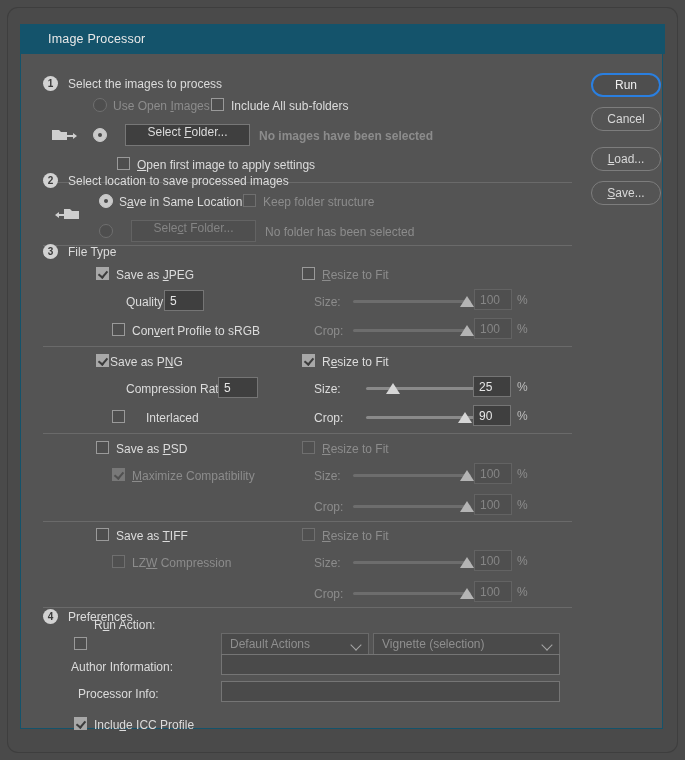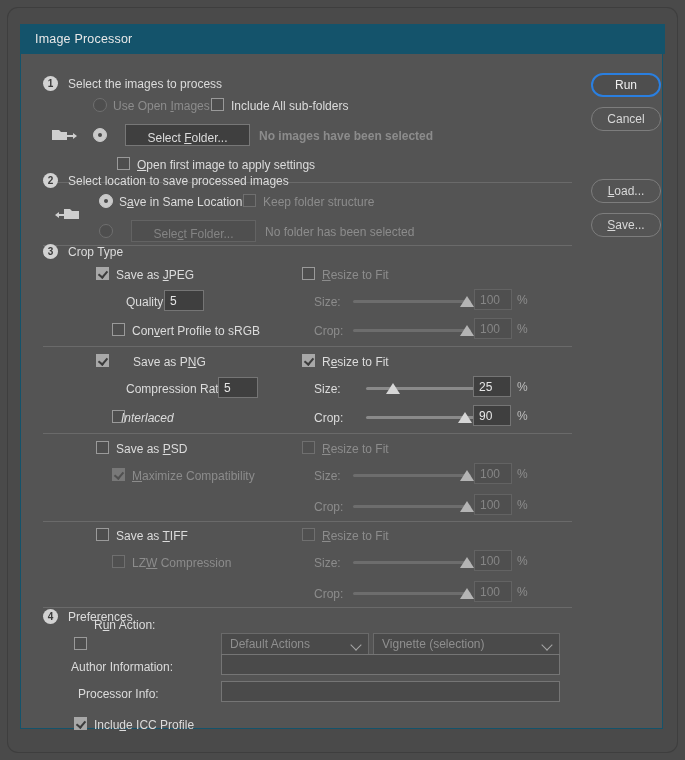--- a/index.html
+++ b/index.html
@@ -21,21 +21,21 @@
   .titlebar {
     position: absolute;
     left: 12px; top: 16px;
     width: 645px; height: 30px;
     background: #14536b;
     display: flex; align-items: center;
   }
   .titlebar .title {
     color: #e8e8e8;
     font-size: 12.5px;
-    padding-left: 15px;
+    padding-left: 28px;
     letter-spacing: .2px;
   }
   .content {
     position: absolute;
     left: 12px; top: 46px;
     width: 643px; height: 675px;
     background: #545454;
     border: 1px solid #14536b;
     border-top: none;
     box-sizing: border-box;
@@ -52,21 +52,21 @@
     display: flex; align-items: center; justify-content: center;
     margin-bottom: 10px;
     box-sizing: border-box;
     cursor: default;
   }
   .btn.primary {
     border: 2px solid #2a7fe0;
     background: #4e4e4e;
     color: #efefef;
   }
-  .btn.gap { margin-top: 48px; }
+  .btn.gap { margin-top: 16px; }
   .u { text-decoration: underline; }
   
   .sec { position: absolute; left: 0; width: 643px; }
   .sep {
     position: absolute; left: 22px; width: 529px;
     height: 1px; background: #6a6a6a;
   }
   .num {
     position: absolute;
     width: 15px; height: 15px; border-radius: 50%;
@@ -116,21 +116,21 @@
   }
   .rb.dis { border-color: #6f6f6f; }
   
   .pbtn {
     position: absolute;
     height: 22px;
     background: #3f3f3f;
     border: 1px solid #777;
     color: #dcdcdc;
     font-size: 12px;
-    display: flex; align-items: flex-end; justify-content: center;
+    display: flex; align-items: flex-start; justify-content: center;
     box-sizing: border-box;
   }
   .pbtn.dis { color: #848484; border-color: #636363; background: #4f4f4f; }
   
   .inp {
     position: absolute;
     background: #3f3f3f;
     border: 1px solid #757575;
     color: #e6e6e6;
     font-size: 12px;
@@ -254,21 +254,21 @@
       <div class="pbtn dis" style="left:110px; top:166px; width:125px;">
         <span>Sele<span class="u">c</span>t Folder...</span>
       </div>
       <div class="lbl dim" style="left:244px; top:171px;">No folder has been selected</div>
 
       <div class="sep" style="top:191px;"></div>
     </div>
 
     <div class="sec">
       <div class="num" style="left:22px; top:190px;">3</div>
-      <div class="sechead" style="left:47px; top:191px;">Crop Type</div>
+      <div class="sechead" style="left:47px; top:191px;">File Type</div>
 
       <div class="cb on" style="left:75px; top:213px;"></div>
       <div class="lbl" style="left:95px; top:214px;">
         Save as <span class="u">J</span>PEG
       </div>
       <div class="lbl" style="left:105px; top:241px;">Quality:</div>
       <div class="inp" style="left:143px; top:236px; width:40px; height:21px;">5</div>
       <div class="cb" style="left:91px; top:269px;"></div>
       <div class="lbl" style="left:111px; top:270px;">
         Con<span class="u">v</span>ert Profile to sRGB
@@ -290,27 +290,27 @@
       <div class="slider" style="left:332px; top:269px; width:118px;">
         <div class="strack dis"></div>
         <div class="sthumb dis" style="left:114px;"></div>
       </div>
       <div class="inp dis" style="left:453px; top:264px; width:38px; height:21px;">100</div>
       <div class="pct dis" style="left:496px; top:268px;">%</div>
 
       <div class="sep" style="top:292px;"></div>
 
       <div class="cb on" style="left:75px; top:300px;"></div>
-      <div class="lbl" style="left:112px; top:301px;">
+      <div class="lbl" style="left:89px; top:301px;">
         Save as P<span class="u">N</span>G
       </div>
       <div class="lbl" style="left:105px; top:328px;">Compression Rate:</div>
       <div class="inp" style="left:197px; top:323px; width:40px; height:21px;">5</div>
       <div class="cb" style="left:91px; top:356px;"></div>
-      <div class="lbl" style="left:100px; top:357px;font-style:italic;">Interlaced</div>
+      <div class="lbl" style="left:125px; top:357px;">Interlaced</div>
 
       <div class="cb on" style="left:281px; top:300px;"></div>
       <div class="lbl" style="left:301px; top:301px;">
         R<span class="u">e</span>size to Fit
       </div>
       <div class="lbl" style="left:293px; top:328px;">Size:</div>
       <div class="slider" style="left:345px; top:327px; width:110px;">
         <div class="strack"></div>
         <div class="sthumb" style="left:27px;"></div>
       </div>

